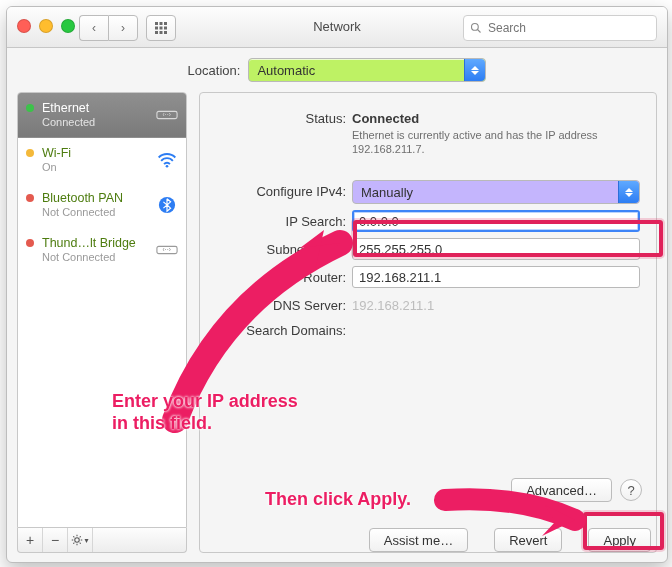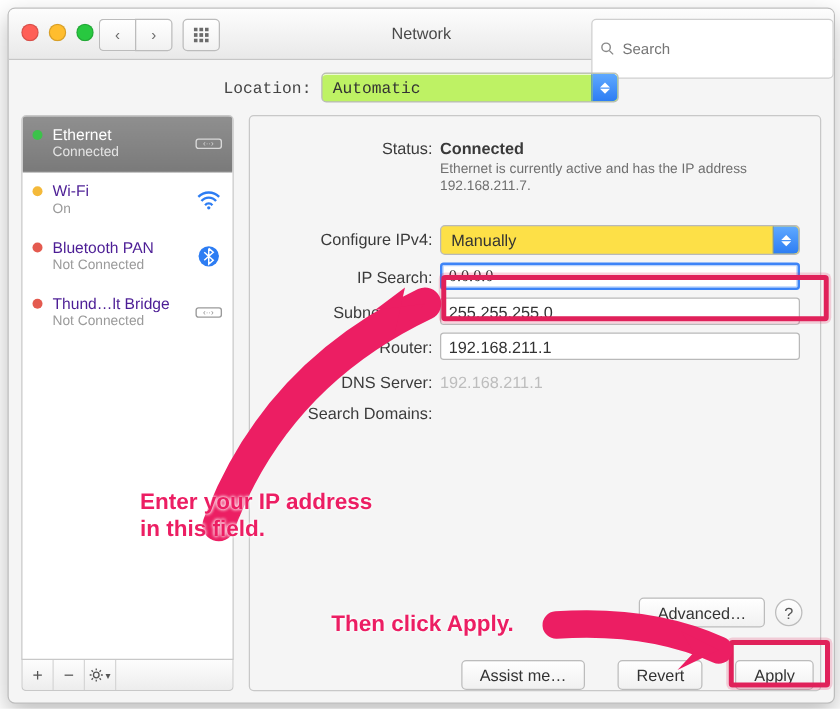--- a/index.html
+++ b/index.html
@@ -8,55 +8,55 @@
   .titlebar { height:40px; background:linear-gradient(#fdfdfd,#e9e9e9); border-bottom:1px solid #c6c6c6; position:relative; }
   .traffic { position:absolute; left:10px; top:12px; display:flex; gap:8px; }
   .dot { width:12px; height:12px; border-radius:50%; border:1px solid rgba(0,0,0,0.15); }
   .dot.red { background:#ff5f57; } .dot.yellow { background:#ffbd2e; } .dot.green { background:#28c840; }
   .seg { position:absolute; left:72px; top:8px; display:flex; }
   .segbtn { width:28px; height:24px; background:linear-gradient(#ffffff,#f1f1f1); border:1px solid #bcbcbc; display:flex; align-items:center; justify-content:center; color:#6b6b6b; font-size:12px; }
   .segbtn:first-child { border-radius:4px 0 0 4px; border-right:none; }
   .segbtn:nth-child(2) { border-radius:0 4px 4px 0; }
   .gridbtn { margin-left:8px; border-radius:4px; }
   .wintitle { position:absolute; left:0; right:0; top:12px; text-align:center; font-size:13px; color:#4a4a4a; pointer-events:none; }
-  .searchwrap { position:absolute; right:0; top:8px; width:180px; height:24px; background:#fff; border:1px solid #cfcfcf; border-radius:4px; display:flex; align-items:center; padding:11px 6px; color:#9a9a9a; }
+  .searchwrap { position:absolute; right:10px; top:8px; width:180px; height:24px; background:#fff; border:1px solid #cfcfcf; border-radius:4px; display:flex; align-items:center; padding:0 6px; color:#9a9a9a; }
   .searchwrap svg { width:12px; height:12px; margin-right:4px; fill:#8a8a8a; flex:0 0 auto; }
   .searchwrap input { border:none; outline:none; width:100%; font-size:12px; color:#555; background:transparent; }
-  .locrow { height:44px; display:flex; align-items:center; justify-content:center; gap:8px;font-family:Liberation Mono, monospace; }
+  .locrow { height:44px; display:flex; align-items:center; justify-content:center; gap:8px; }
   .loclabel { color:#444; }
   .combo { width:220px; height:22px; border:1px solid #b9b9b9; border-radius:4px; background:#bef264; display:flex; align-items:center; position:relative; padding:0 8px; box-shadow:inset 0 1px 0 rgba(255,255,255,0.7); }
   .combo .capbtn { position:absolute; right:0; top:0; bottom:0; width:20px; background:linear-gradient(#5fa9ff,#2d7df3); border-left:1px solid #2c6fd8; border-radius:0 4px 4px 0; display:flex; flex-direction:column; align-items:center; justify-content:center; }
   .capbtn .tri { width:0; height:0; border-left:4px solid transparent; border-right:4px solid transparent; }
   .capbtn .tri.up { border-bottom:4px solid #fff; margin-bottom:1px; }
   .capbtn .tri.down { border-top:4px solid #fff; }
   .body { display:flex; padding:0 10px 10px 10px; gap:12px; height:calc(100% - 40px - 44px); box-sizing:border-box; position:relative; }
   .sidebar { width:170px; display:flex; flex-direction:column; }
   .svclist { flex:1; border:1px solid #c8c8c8; border-radius:4px 4px 0 0; overflow:hidden; background:#fff; }
   .svc { display:flex; align-items:center; height:44px; padding:0 8px; gap:8px; border-bottom:1px solid transparent; }
   .svc .status { width:8px; height:8px; border-radius:50%; flex:0 0 auto; margin-top:-14px; }
   .status.green { background:#3cc24a; } .status.yellow { background:#f4b93a; } .status.red { background:#e45a4f; }
   .svc .txt { flex:1; line-height:14px; }
-  .svc .name { font-size:12.5px; color:#4c1d95; white-space:nowrap; overflow:hidden; text-overflow:ellipsis; }
+  .svc .name { font-size:12.5px; color:#4d7c0f; white-space:nowrap; overflow:hidden; text-overflow:ellipsis; }
   .svc .sub  { font-size:11px; color:#9a9a9a; }
   .svc.sel { background:linear-gradient(#8f8f8f,#7a7a7a); }
   .svc.sel .name { color:#fff; } .svc.sel .sub { color:#e4e4e4; }
   .svcicon { width:22px; height:18px; flex:0 0 auto; display:flex; align-items:center; justify-content:center; }
   .sidetools { height:24px; border:1px solid #c8c8c8; border-top:none; border-radius:0 0 4px 4px; background:linear-gradient(#fdfdfd,#ededed); display:flex; align-items:center; }
   .toolbtn { width:24px; height:100%; border-right:1px solid #d6d6d6; display:flex; align-items:center; justify-content:center; color:#555; font-size:14px; }
   .toolbtn.gear svg { width:12px; height:12px; fill:#555; }
   .detail { flex:1; border:1px solid #c8c8c8; border-radius:4px; background:#f5f5f5; padding:14px 16px 10px 16px; position:relative; box-sizing:border-box; }
   .row { display:flex; align-items:flex-start; margin-bottom:6px; }
   .row .lab { width:130px; text-align:right; color:#3b3b3b; padding-top:4px; padding-right:6px; font-size:13px; }
   .row .val { flex:1; }
   .statusval { font-weight:600; color:#3a3a3a; padding-top:4px; }
   .statusdesc { font-size:11px; color:#6f6f6f; margin-top:2px; max-width:280px; line-height:14px; }
-  .selectctl { height:22px; border:1px solid #b9b9b9; border-radius:4px; background:#fde047; display:flex; align-items:center; padding:0 8px; position:relative; }
+  .selectctl { height:22px; border:1px solid #b9b9b9; border-radius:4px; background:#c4b5fd; display:flex; align-items:center; padding:0 8px; position:relative; }
   .selectctl .capbtn { position:absolute; right:0; top:0; bottom:0; width:20px; background:linear-gradient(#5fa9ff,#2d7df3); border-left:1px solid #2c6fd8; border-radius:0 4px 4px 0; display:flex; flex-direction:column; align-items:center; justify-content:center; }
   .txtinput { width:100%; height:22px; border:1px solid #b9b9b9; border-radius:3px; background:#fff; padding:0 6px; box-sizing:border-box; font-size:13px; color:#333; }
-  .txtinput.focus { border:2px solid #3d84f7; box-shadow:0 0 0 1px rgba(61,132,247,0.35) inset; padding:0 5px; height:22px;font-family:Liberation Serif, serif; }
+  .txtinput.focus { border:2px solid #3d84f7; box-shadow:0 0 0 1px rgba(61,132,247,0.35) inset; padding:0 5px; height:22px; }
   .dim { color:#bdbdbd; }
   .static { padding-top:4px; font-size:13px; }
   .advrow { position:absolute; right:14px; bottom:50px; display:flex; align-items:center; gap:8px; }
   .macbtn { height:22px; padding:0 14px; border:1px solid #bcbcbc; border-radius:4px; background:linear-gradient(#ffffff,#f1f1f1); font-size:13px; color:#333; display:flex; align-items:center; justify-content:center; }
   .helpbtn { width:20px; height:20px; border-radius:50%; border:1px solid #bcbcbc; background:linear-gradient(#ffffff,#f1f1f1); display:flex; align-items:center; justify-content:center; color:#555; font-size:13px; }
   .btnrow { position:absolute; right:16px; bottom:10px; display:flex; gap:26px; }
   
   .hl { position:absolute; border:4px solid #e0215a; border-radius:3px; box-shadow:0 0 0 2px rgba(224,33,90,0.2); pointer-events:none; }
   .hl.ip { left:353px; top:220px; width:302px; height:29px; }
   .hl.apply { left:583px; top:512px; width:73px; height:30px; }

